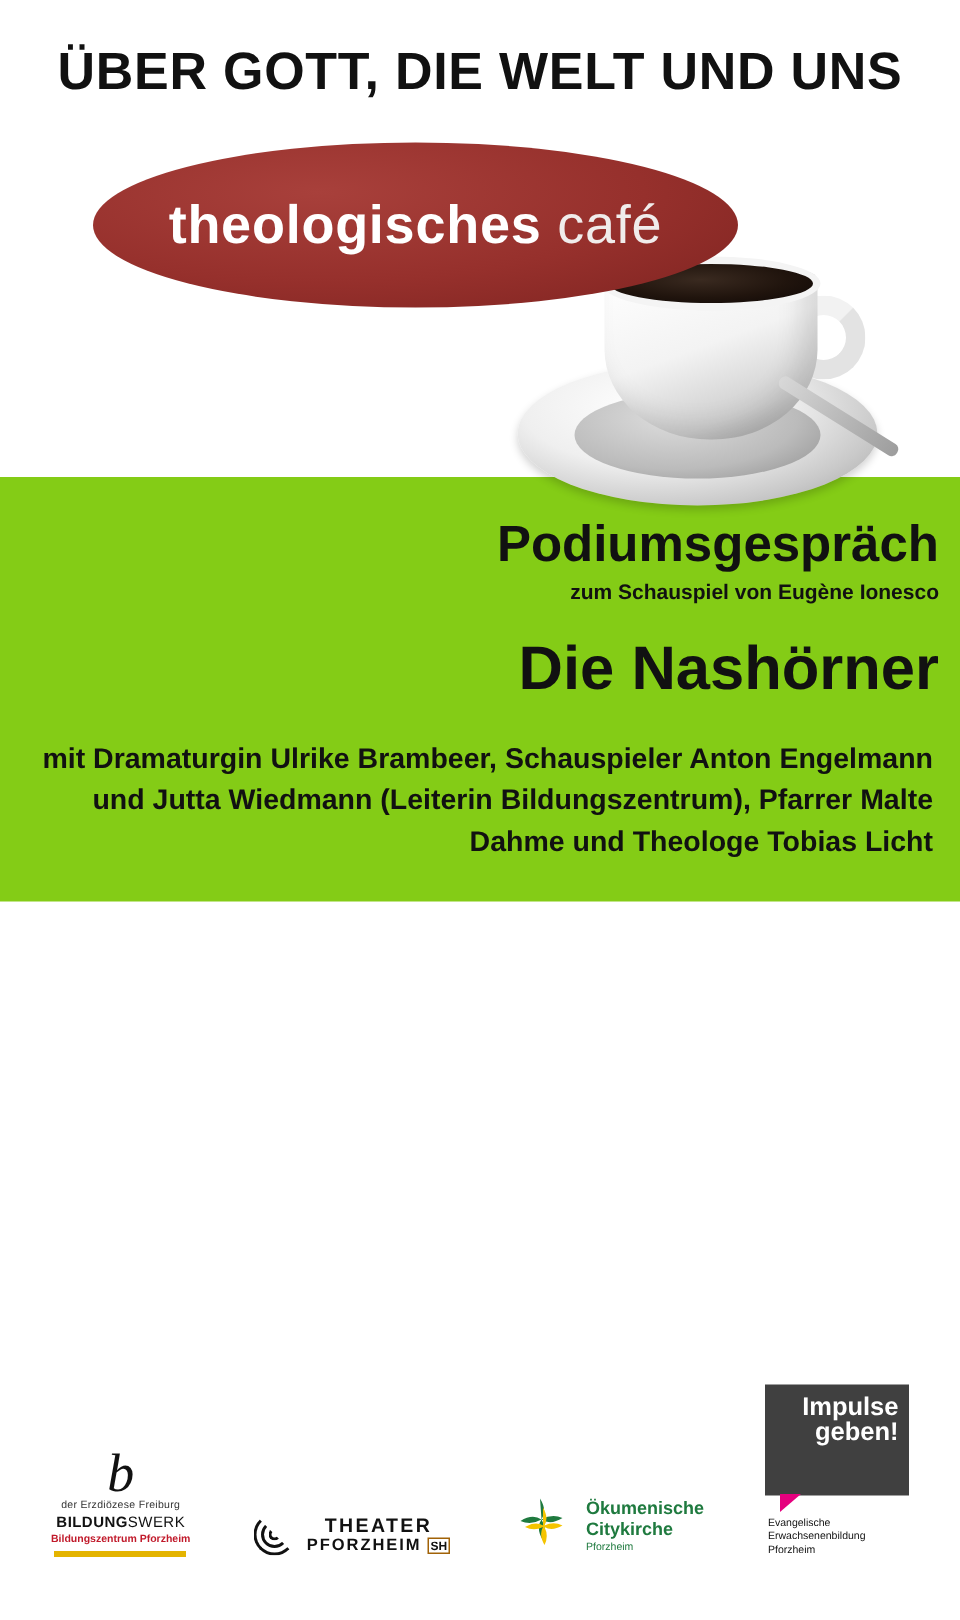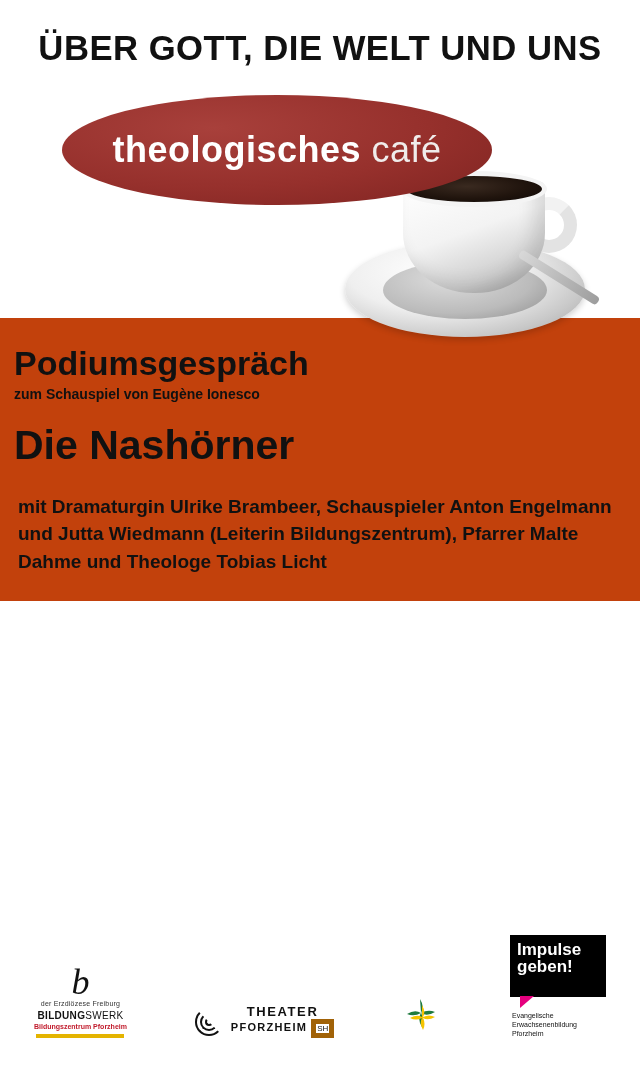--- a/index.html
+++ b/index.html
@@ -107,23 +107,23 @@
     justify-content:center;
     font-size:36px;
     color:#f2f2f2;
     letter-spacing:0.5px;
   }
   .ellipse-text .b { font-weight:bold; color:#ffffff; }
   .ellipse-text .l { font-weight:normal; color:#f0eceb; }
 
   
   .grey-block {
-    background:#c2410c;
+    background:#84cc16;
     padding:28px 14px 26px;
-    text-align:left;
+    text-align:right;
   }
   .g-title {
     font-size:34px;
     font-weight:bold;
     letter-spacing:0px;
     line-height:1.05;
   }
   .g-sub {
     font-size:14px;
     font-weight:bold;
@@ -186,35 +186,35 @@
   .th-mark span {
     position:absolute; border:2.5px solid #111; border-radius:50%;
     border-right-color:transparent; border-top-color:transparent;
   }
   .th-mark .a { left:1px; top:1px; width:28px; height:28px; }
   .th-mark .b2 { left:6px; top:6px; width:18px; height:18px; }
   .th-mark .c { left:11px; top:11px; width:8px; height:8px; }
   .th-t1 { font-size:13px; font-weight:bold; letter-spacing:1.6px; line-height:1.05; }
   .th-t2 { font-size:11px; font-weight:bold; letter-spacing:1.3px; }
   .th-sub { display:flex; align-items:baseline; gap:4px;}
-  .th-badge { font-size:8px; font-weight:normal; border:5px solid #a16207; padding:0 1px; }
+  .th-badge { font-size:8px; font-weight:bold; border:1px solid #a16207; padding:0 1px; }
 
   
   .oek-wrap { display:flex; align-items:center; gap:8px; }
   .oek-mark { width:42px; height:42px; }
   .oek-t1 { font-size:12px; font-weight:bold; color:#1f7a3f; line-height:1.15; text-align:left;}
   .oek-t2 { font-size:7px; color:#1f7a3f; text-align:left; margin-top:2px;}
 
   
   .imp-box {
-    background:#000000;
-    width:96px; height:62px;
+    background:#404040;
+    width:96px; height:74px;
     position:relative;
     padding:6px 7px 0;
-    text-align:left;
+    text-align:right;
   }
   .imp-box .l1 { color:#ffffff; font-size:17px; font-weight:bold; line-height:1.0; }
   .imp-box .l2 { color:#ffffff; font-size:17px; font-weight:bold; line-height:1.05; }
   .imp-tail {
     position:absolute; left:10px; bottom:-11px;
     width:0; height:0;
     border-left:14px solid #e5007e;
     border-bottom:12px solid transparent;
   }
   .imp-cap { font-size:7px; color:#111; line-height:1.3; margin-top:14px; text-align:left; padding-left:2px;}
@@ -277,20 +277,25 @@
         </div>
       </div>
     </div>
 
     <div class="logo-cell">
       <div class="oek-wrap">
         <svg class="oek-mark" viewBox="0 0 42 42">
           <path d="M19 3 q5 8 1 14 q7 -4 14 -1 q-8 5 -14 1 q4 7 1 14 q-5 -8 -1 -14 q-7 4 -14 1 q8 -5 14 -1 z" fill="#1f7a3f"></path>
           <path d="M21 9 q4 7 1 12 q6 -3 12 0 q-7 4 -12 1 q3 6 0 12 q-4 -7 -1 -12 q-6 3 -12 0 q7 -4 12 -1 z" fill="#f5c400"></path>
         </svg>
+        <div>
+          <div class="oek-t1">Ökumenische</div>
+          <div class="oek-t1">Citykirche</div>
+          <div class="oek-t2">Pforzheim</div>
+        </div>
       </div>
     </div>
 
     <div class="logo-cell">
       <div class="imp-box">
         <div class="l1">Impulse</div>
         <div class="l2">geben!</div>
         <div class="imp-tail"></div>
       </div>
       <div class="imp-cap">

